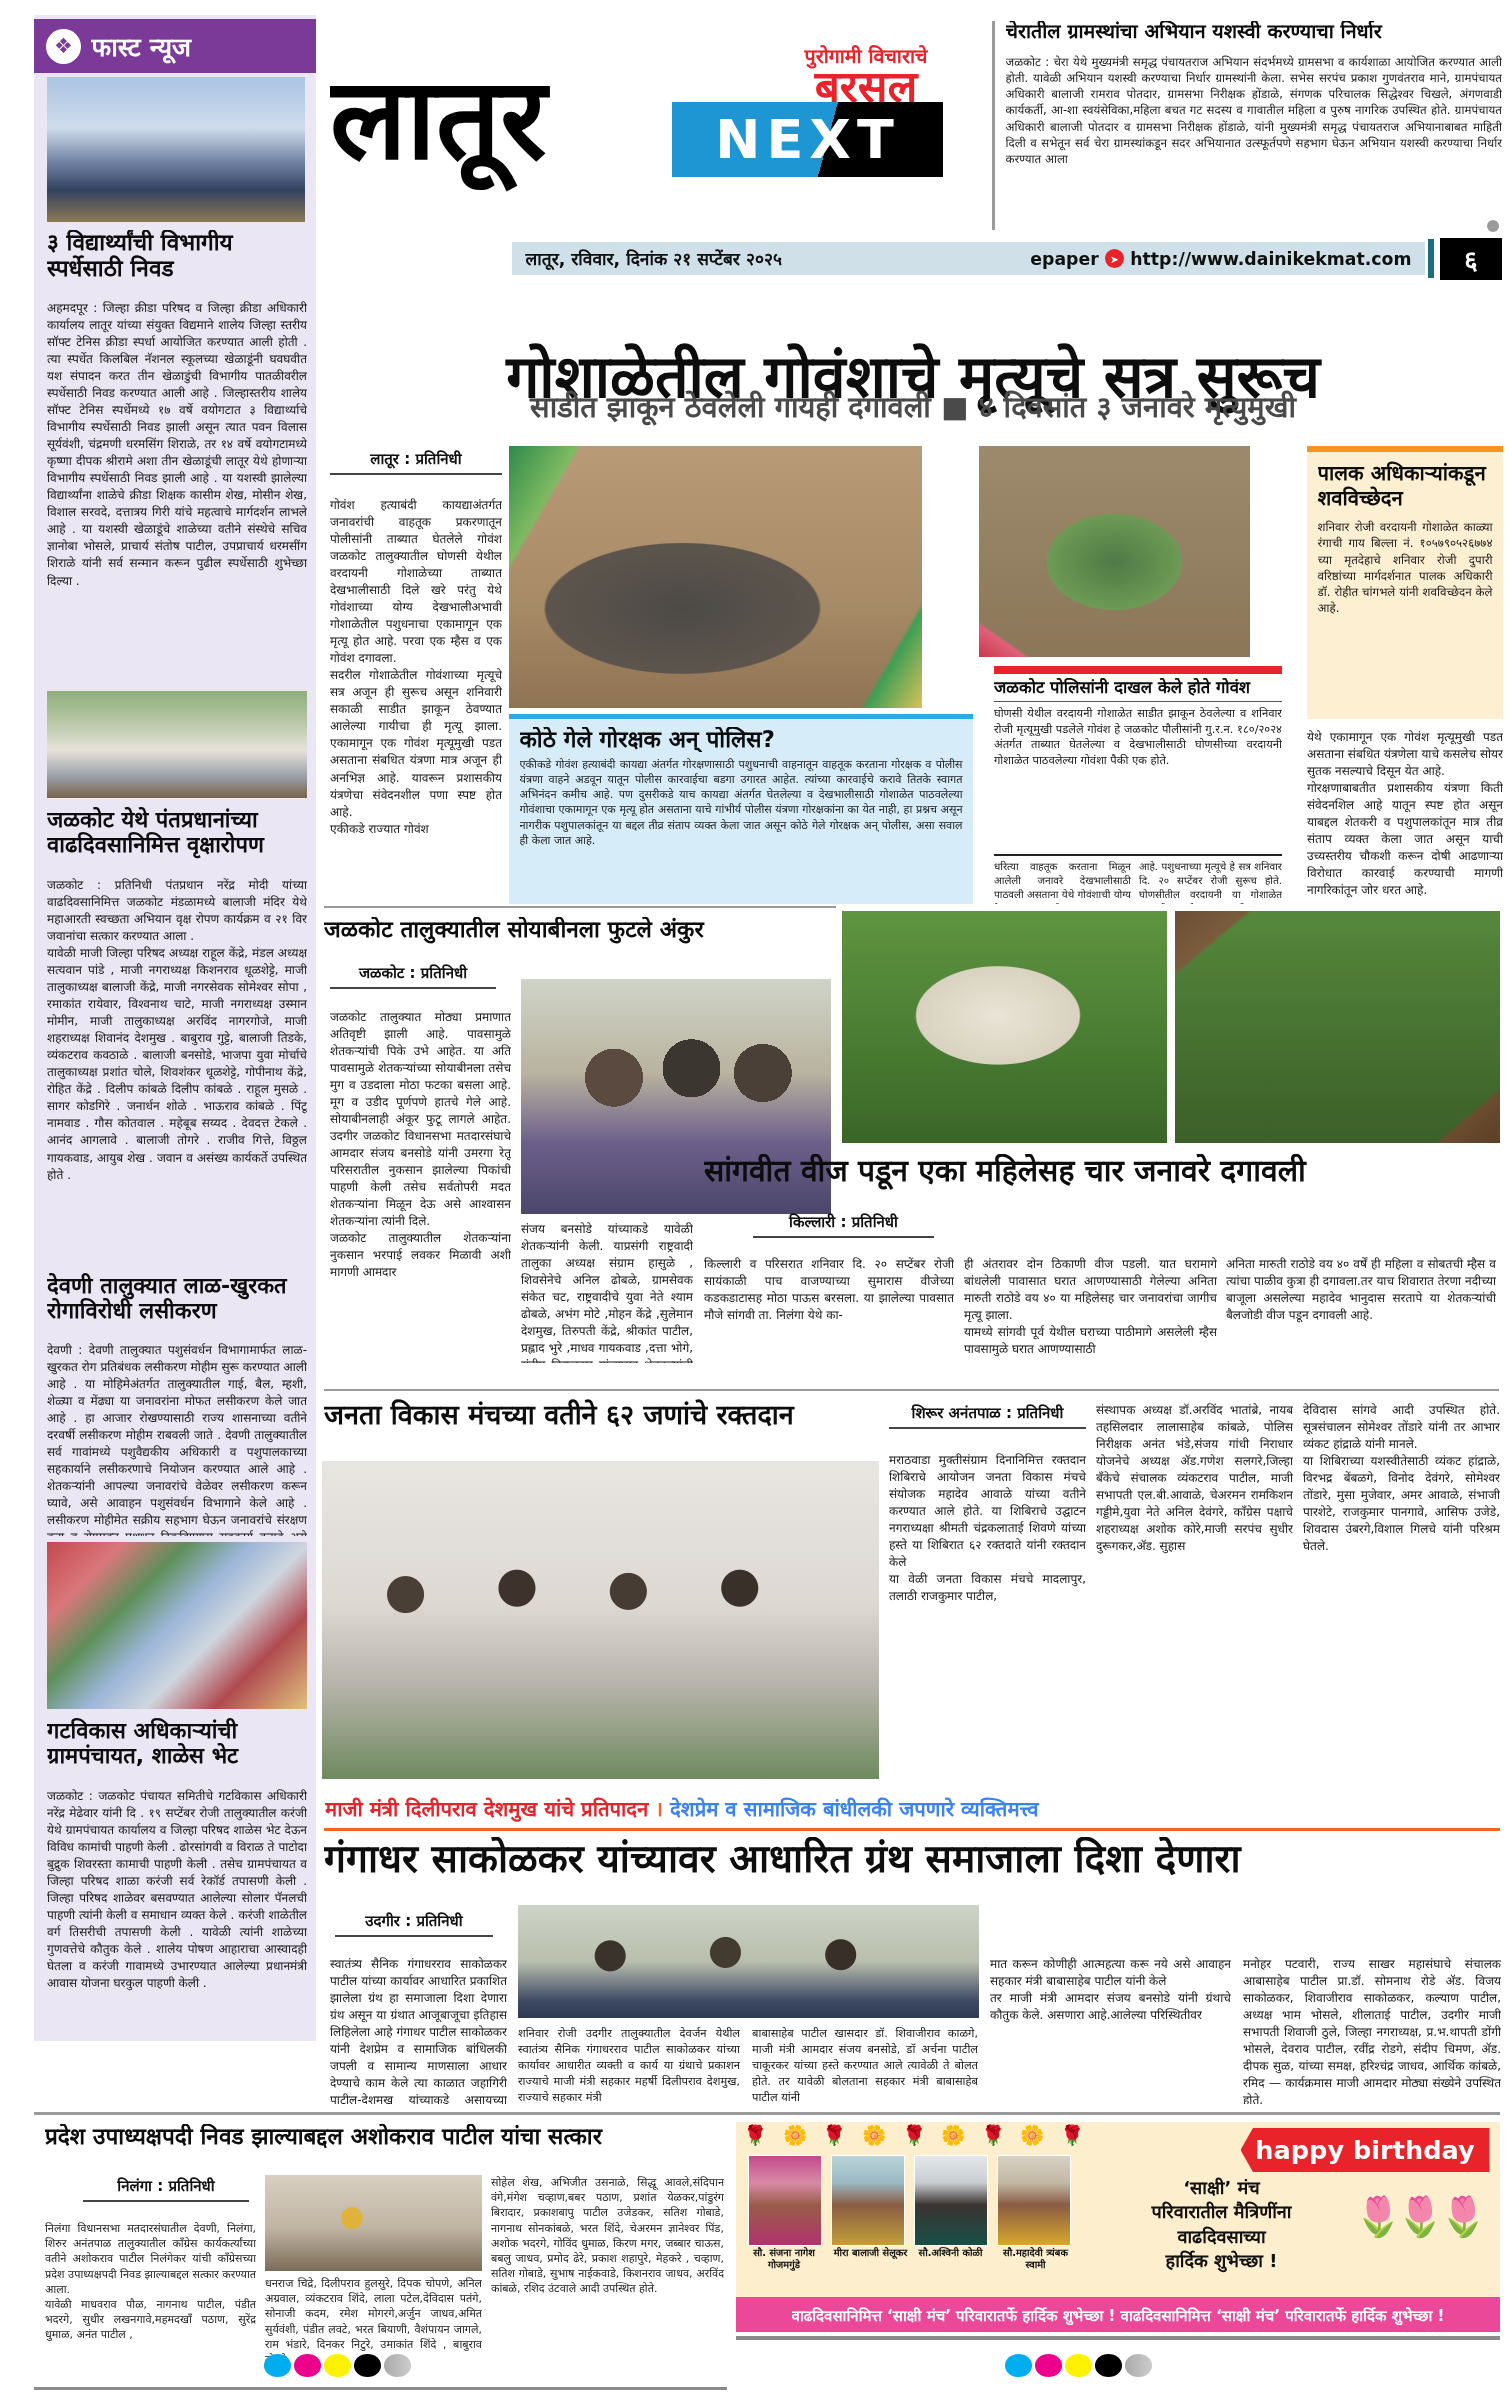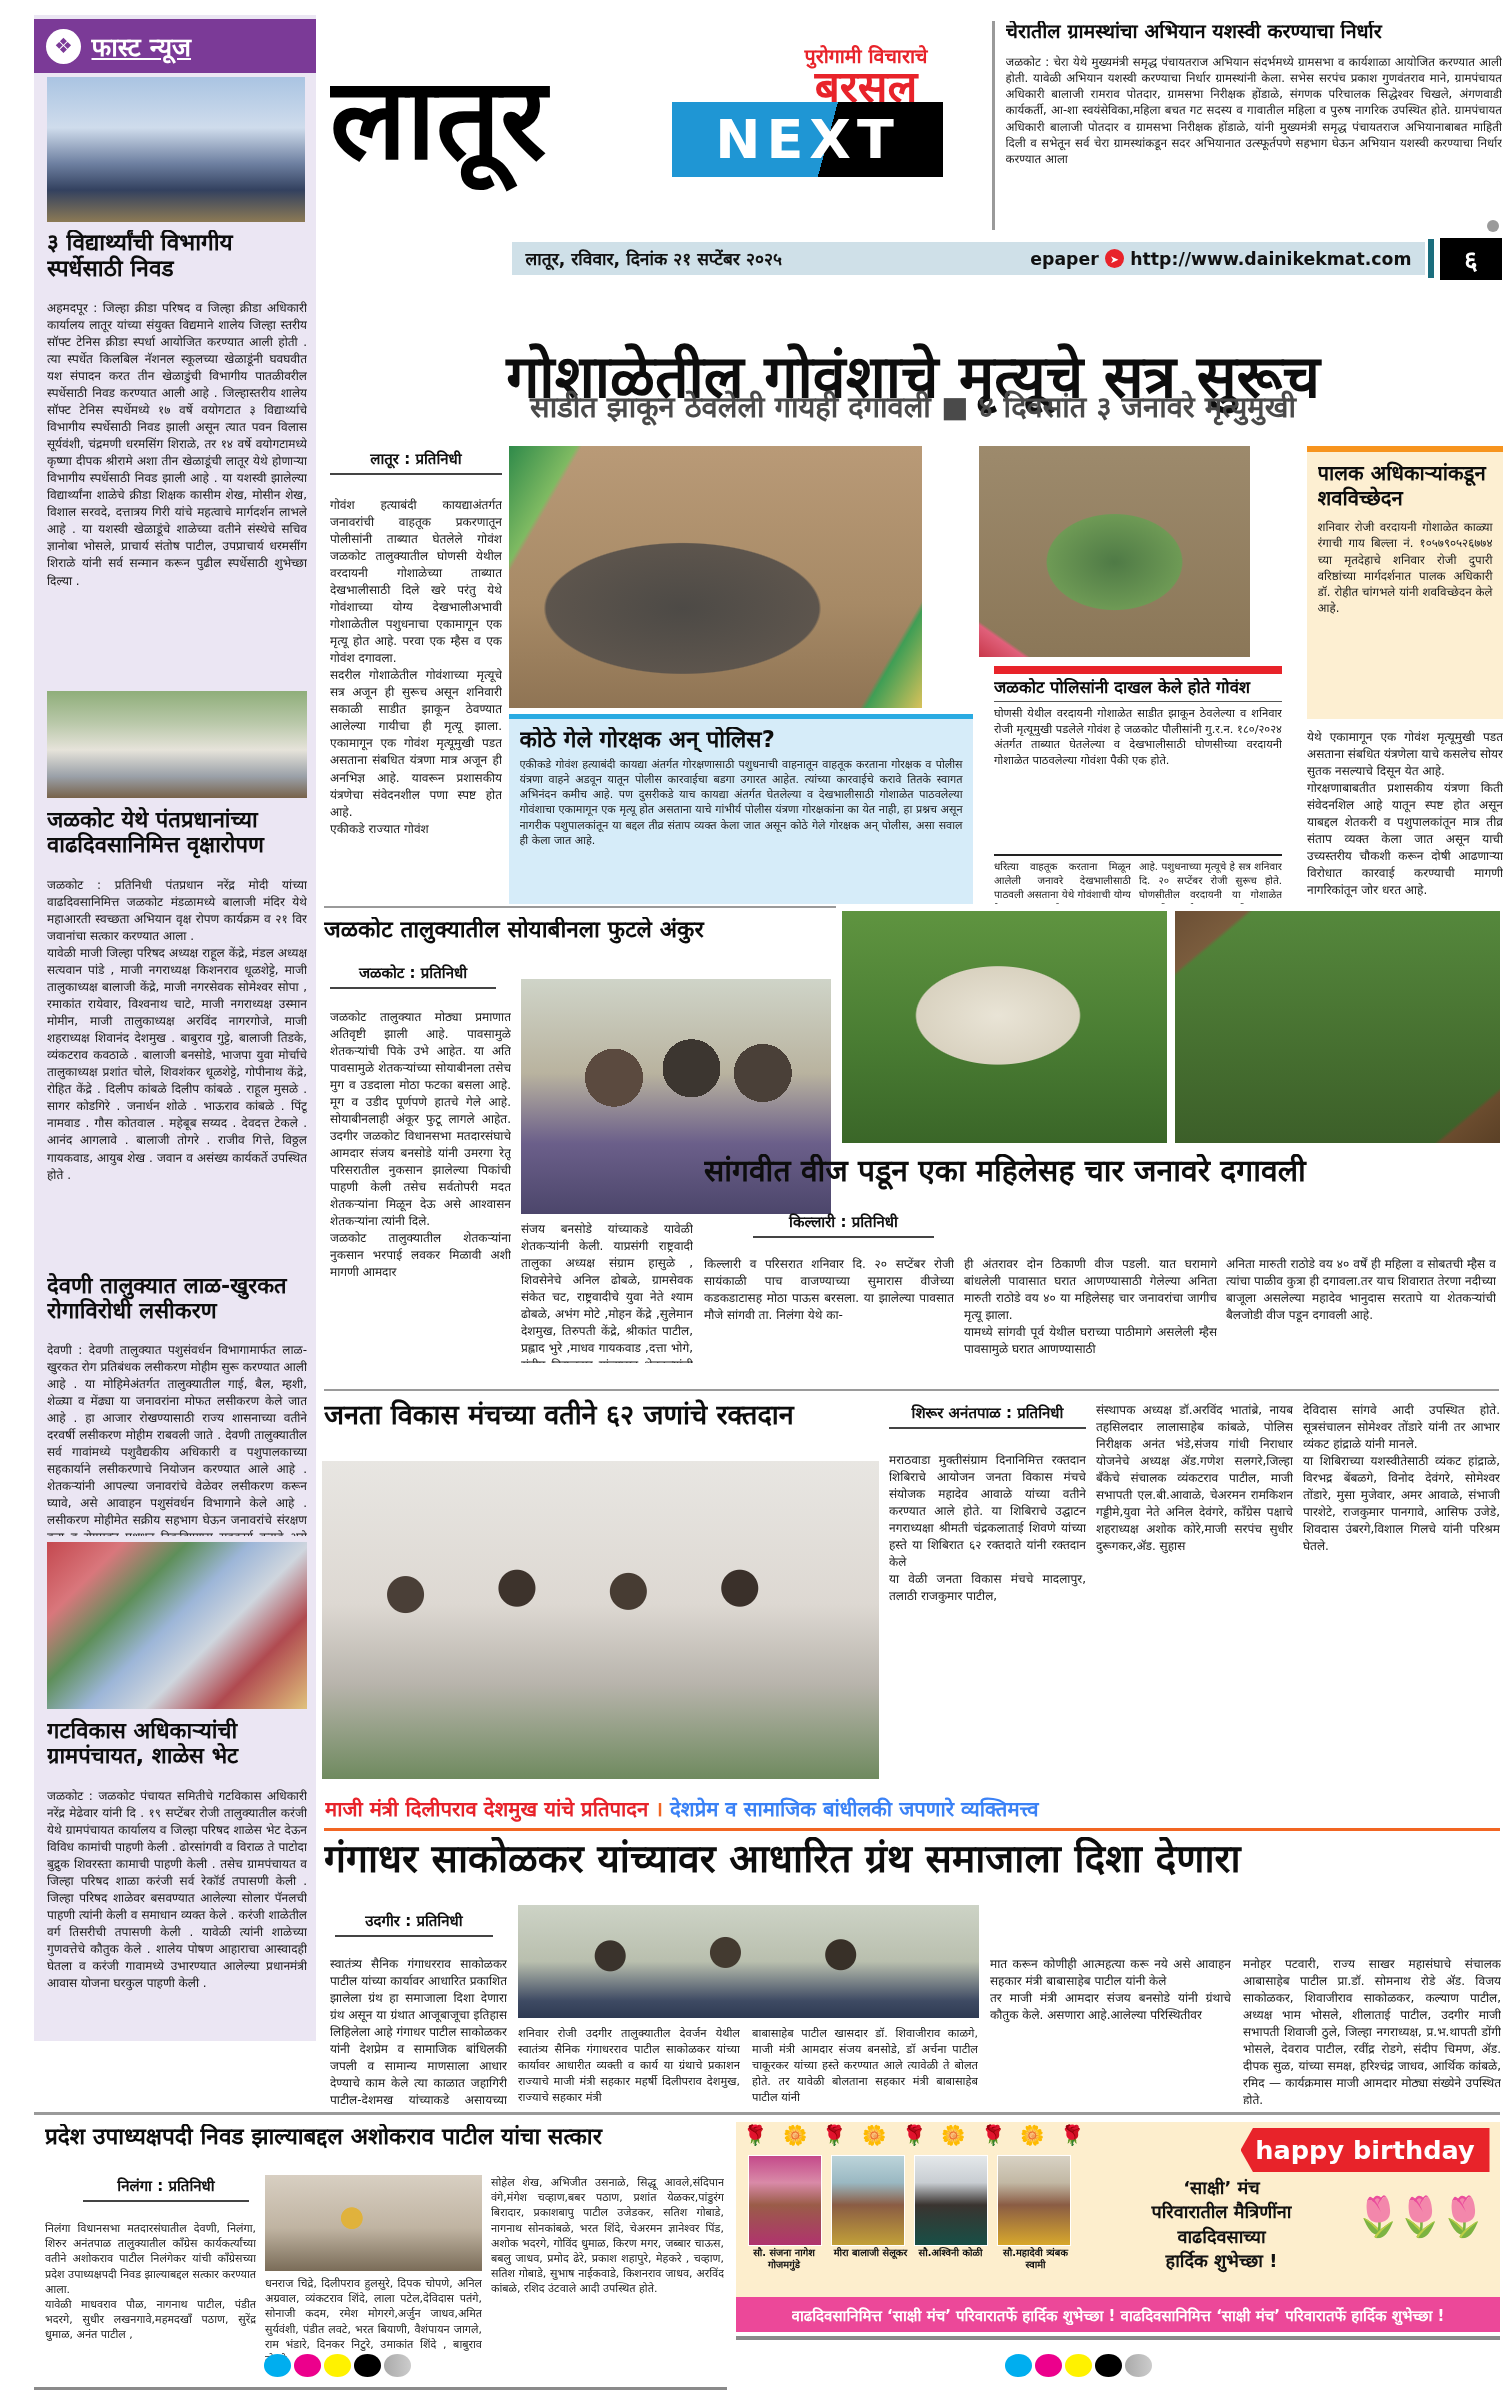--- a/index.html
+++ b/index.html
@@ -20,21 +20,21 @@
 </style>
 </head>
 <body>
 
 <div id="page">
 
   <div class="abs" style="left:34px;top:15px;width:282px;height:2026px;background:#ebe6f3;"></div>
 
   <div class="abs" style="left:34px;top:19px;width:282px;height:54px;background:#7b3a97;display:flex;align-items:center;gap:10.5px;padding-left:12px;box-sizing:border-box;">
     <span style="width:35px;height:35px;border-radius:50%;background:#fff;color:#7b3a97;display:flex;align-items:center;justify-content:center;font-weight:900;font-size:21px;">❖</span>
-    <span class="white" style="font-weight:800;font-size:25.6px;text-decoration:underline;">फास्ट न्यूज</span>
+    <span class="white" style="font-weight:800;font-size:25.6px;">फास्ट न्यूज</span>
   </div>
 
   <div class="abs photo" style="left:47px;top:77px;width:258px;height:145px;background:
        linear-gradient(180deg,#aac4e2 0%,#cfdcec 35%,#6d7fa0 60%,#33415f 78%,#8c7a55 100%);">
     <div style="position:absolute;left:15px;top:41px;width:226px;height:53px;background:repeating-linear-gradient(90deg,#3c4a68 0 29px,#e8e4d8 29px 44px,#2d3document8 44px 72px);opacity:.55;"></div>
   </div>
 
   <div class="abs headline" style="left:47px;top:230px;width:260px;height:63px;font-size:22.6px;">३ विद्यार्थ्यांची विभागीय स्पर्धेसाठी निवड</div>
   <div class="abs body-txt" style="left:47px;top:300px;width:260px;height:386px;">अहमदपूर : जिल्हा क्रीडा परिषद व जिल्हा क्रीडा अधिकारी कार्यालय लातूर यांच्या संयुक्त विद्यमाने शालेय जिल्हा स्तरीय सॉफ्ट टेनिस क्रीडा स्पर्धा आयोजित करण्यात आली होती . त्या स्पर्धेत किलबिल नॅशनल स्कूलच्या खेळाडूंनी घवघवीत यश संपादन करत तीन खेळाडुंची विभागीय पातळीवरील स्पर्धेसाठी निवड करण्यात आली आहे . जिल्हास्तरीय शालेय सॉफ्ट टेनिस स्पर्धेमध्ये १७ वर्षे वयोगटात ३ विद्यार्थ्याचे विभागीय स्पर्धेसाठी निवड झाली असून त्यात पवन विलास सूर्यवंशी, चंद्रमणी धरमसिंग शिराळे, तर १४ वर्षे वयोगटामध्ये कृष्णा दीपक श्रीरामे अशा तीन खेळाडूंची लातूर येथे होणाऱ्या विभागीय स्पर्धेसाठी निवड झाली आहे . या यशस्वी झालेल्या विद्यार्थ्यांना शाळेचे क्रीडा शिक्षक कासीम शेख, मोसीन शेख, विशाल सरवदे, दत्तात्रय गिरी यांचे महत्वाचे मार्गदर्शन लाभले आहे . या यशस्वी खेळाडूंचे शाळेच्या वतीने संस्थेचे सचिव ज्ञानोबा भोसले, प्राचार्य संतोष पाटील, उपप्राचार्य धरमसींग शिराळे यांनी सर्व सन्मान करून पुढील स्पर्धेसाठी शुभेच्छा दिल्या .</div>
 

